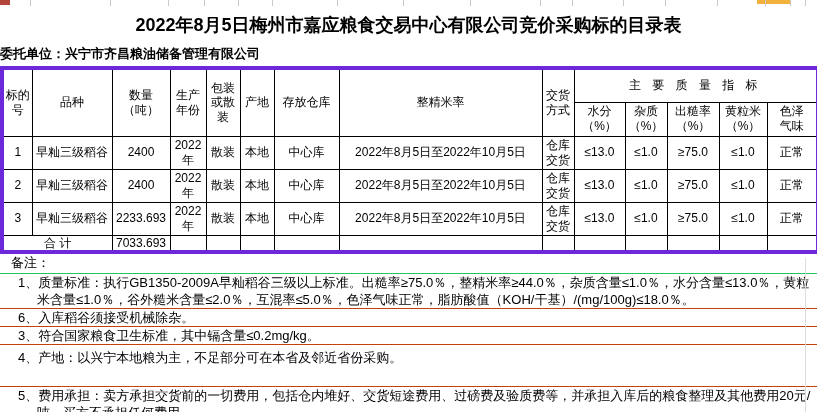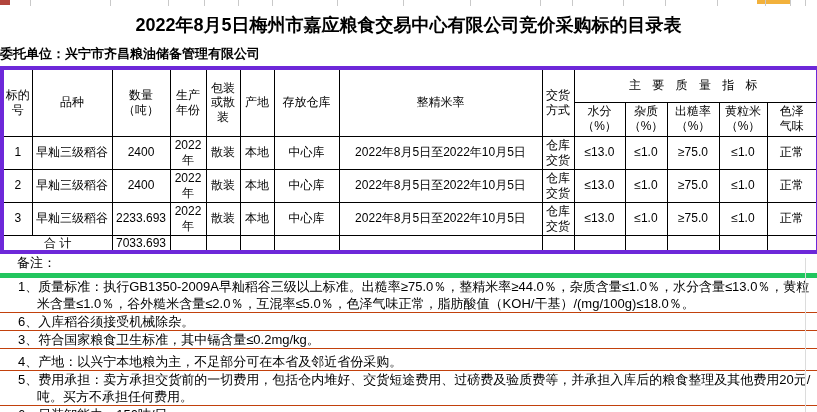--- a/index.html
+++ b/index.html
@@ -23,23 +23,23 @@
     padding:0 1px;font-weight:normal;line-height:1.22;overflow:hidden;
   }
   .ml{white-space:pre-line;}
   .qg{letter-spacing:4px;}
   tr.hr1{height:34px;}
   tr.hr2{height:34px;}
   tr.dr{height:33px;}
   tr.total{height:16px;}
   
   .notes{font-size:13px;position:relative;}
-  .note-label{height:19px;line-height:18px;padding-left:17px;border-bottom:5px solid #22c55e;}
+  .note-label{height:19px;line-height:18px;padding-left:11px;border-bottom:1px solid #22c55e;}
   .note{padding-left:37px;text-indent:-19px;border-bottom:1px solid #c2410c;line-height:17px;}
-  .note.pad{padding-top:4px;padding-bottom:0;}
+  .note.pad{padding-top:4px;padding-bottom:20px;}
   .vline{position:absolute;left:805px;top:258px;width:1px;height:154px;background:#dcdcdc;}
 </style>
 </head>
 <body>
 
 <div class="topstrip">
   <span class="frag-red" style="background: rgb(178, 69, 60);"></span>
   <span class="frag-orange" style="background: rgb(242, 177, 60);"></span>
 <span class="tick" style="left: 30px;"></span>
     <span class="tick" style="left: 110px;"></span>

